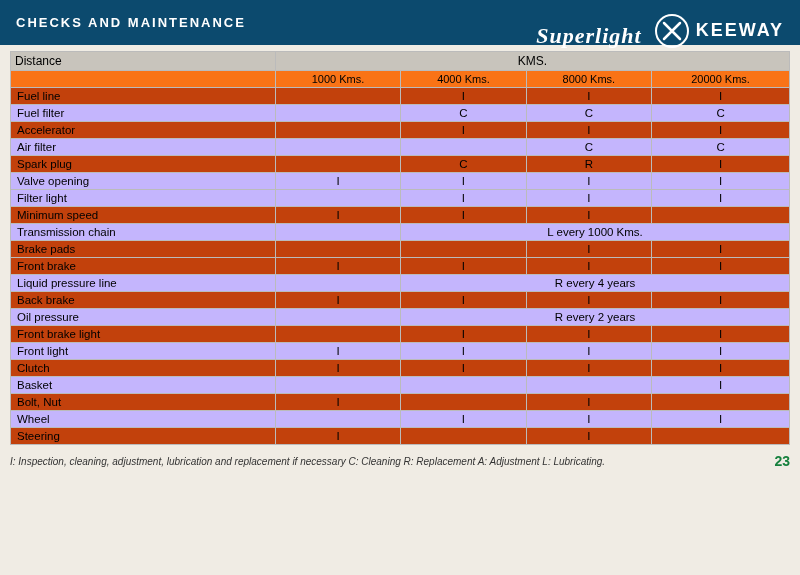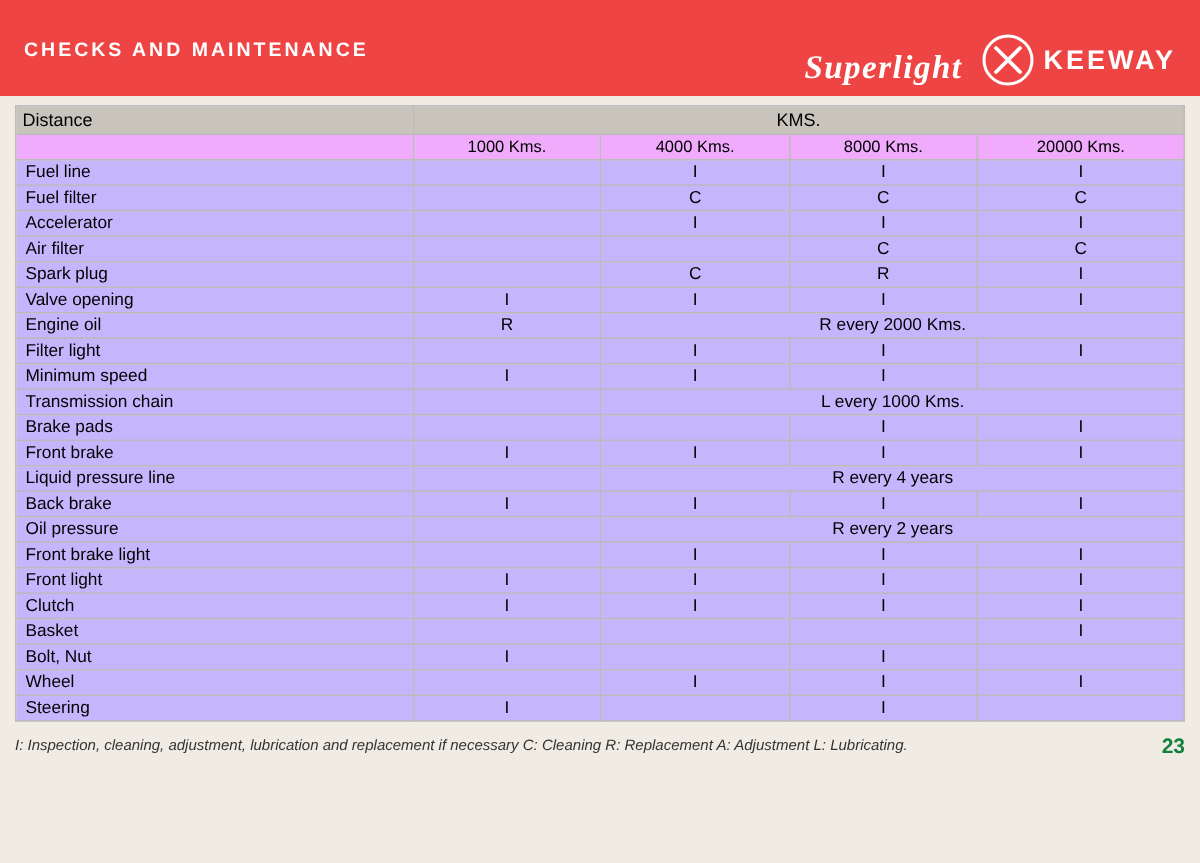--- a/index.html
+++ b/index.html
@@ -7,26 +7,26 @@
       width: 800px;
       height: 575px;
       font-family: Arial, sans-serif;
       font-size: 12px;
       background: #f0ece4;
       overflow: hidden;
     }
 
     
     .header {
-      background: #ef4444;
+      background: #0c4a6e;
       display: flex;
       align-items: center;
       justify-content: space-between;
       padding: 8px 16px;
-      height: 64px;
+      height: 45px;
     }
     .header-title {
       color: white;
       font-weight: 900;
       font-size: 13px;
       letter-spacing: 2px;
       text-transform: uppercase;
     }
     .header-logos {
       display: flex;
@@ -63,21 +63,21 @@
       padding: 6px 10px 4px 10px;
     }
 
     table {
       width: 100%;
       border-collapse: collapse;
       font-size: 11.5px;
     }
 
     
-    tr.row-odd { background: #c4b5fd; padding-left: 19px; }
+    tr.row-odd { background: #c2410c; padding-left: 19px; }
     tr.row-even { background: #c4b5fd; }
 
     th, td {
       padding: 2px 4px;
       border: 1px solid #bbb;
       text-align: center;
       vertical-align: middle;
       white-space: nowrap;
     }
 
@@ -86,21 +86,21 @@
       padding-left: 6px;
       min-width: 130px;
     }
 
     .header-row-1 th {
       background: #c8c4bc;
       font-weight: normal;
       font-size: 12px;
     }
     .header-row-2 th {
-      background: #f0abfc;
+      background: #f97316;
       font-weight: normal;
       font-size: 11px;
     }
 
     .th-distance {
       text-align: left;
       padding-left: 4px;
     }
 
     
@@ -190,25 +190,20 @@
           <td>R</td>
           <td>I</td>
         </tr>
         <tr class="row-even">
           <td class="item-name">Valve opening</td>
           <td>I</td>
           <td>I</td>
           <td>I</td>
           <td>I</td>
         </tr>
-        <tr class="row-odd">
-          <td class="item-name">Engine oil</td>
-          <td>R</td>
-          <td colspan="3">R every 2000 Kms.</td>
-        </tr>
         <tr class="row-even">
           <td class="item-name">Filter light</td>
           <td></td>
           <td>I</td>
           <td>I</td>
           <td>I</td>
         </tr>
         <tr class="row-odd">
           <td class="item-name">Minimum speed</td>
           <td>I</td>

